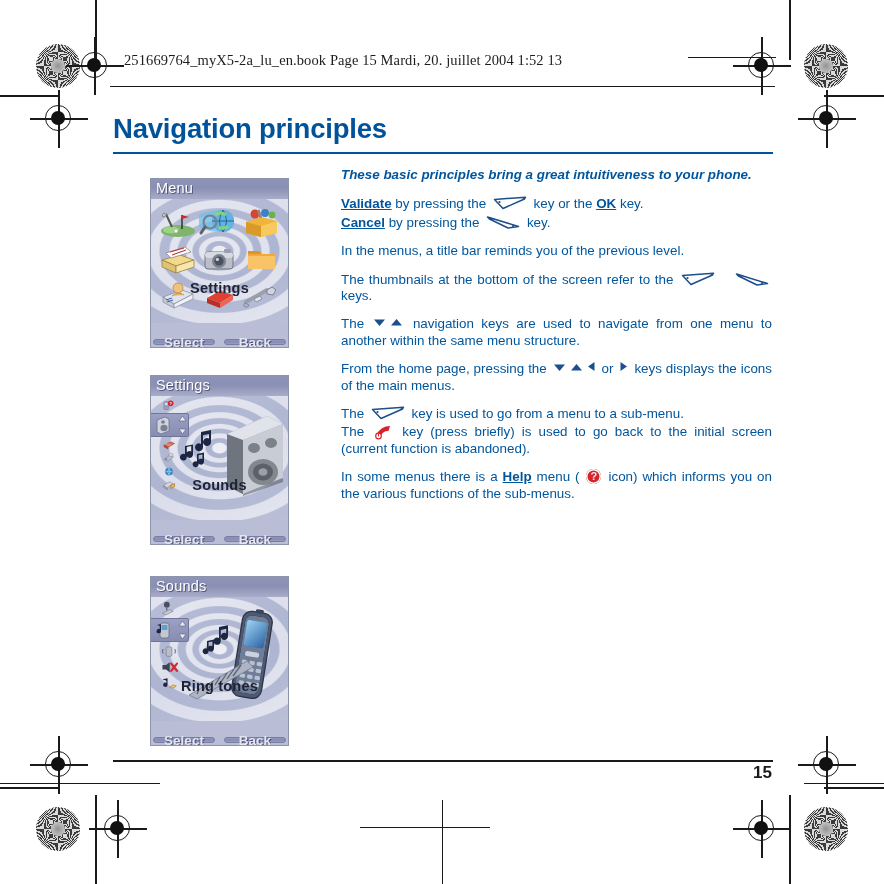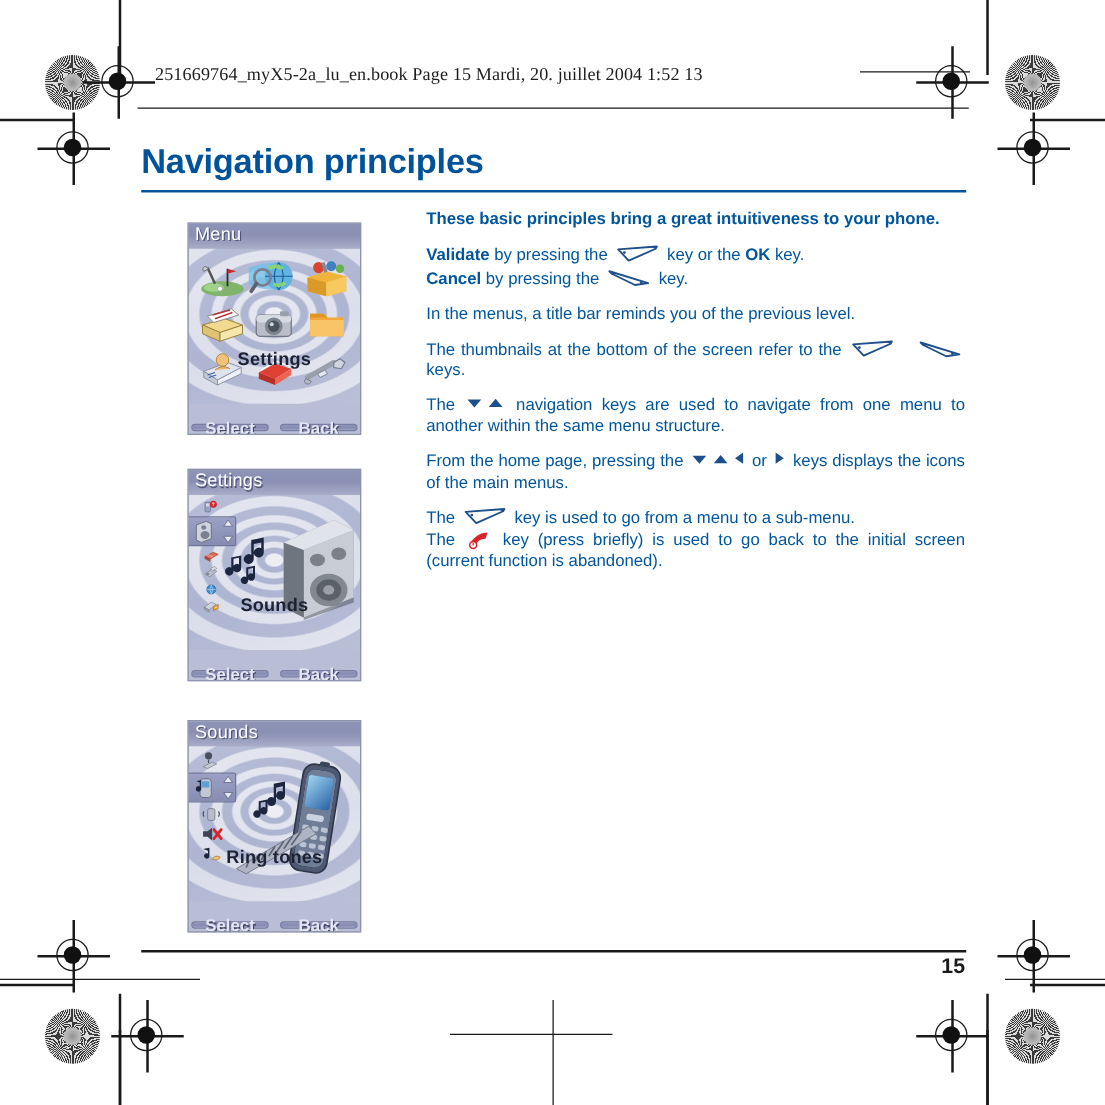--- a/index.html
+++ b/index.html
@@ -66,24 +66,24 @@
   
   .body-col {
     position:absolute; left:341px; top:167px; width:431px;
     color:#00559c;
   }
   .body-col p {
     margin:0 0 12px 0;
     font-size:13.4px; line-height:16.4px;
     text-align:justify;
   }
-  .lede { font-weight:600; margin-bottom:13px !important; }
+  .lede { font-style:italic; font-weight:600; margin-bottom:13px !important; }
   .tight { margin-bottom:2px !important; text-align:left !important; }
   .tight2 { margin-bottom:12px !important; text-align:left !important; }
-  b { font-weight:bold; }
+  b { font-weight:bold;text-decoration:underline; }
 
   
   .kglyph { display:inline-block; vertical-align:-3px; margin:0 3px; }
   .tri { display:inline-block; vertical-align:1px; margin:0 2px; }
 
   .help-ico {
     display:inline-block; width:15px; height:15px; vertical-align:-3px;
     margin:0 2px; border-radius:50%;
     background:#d8232a;
     position:relative;
@@ -587,19 +587,22 @@
 
     <p>
       <span>The </span><svg class="kglyph" width="18" height="16" viewBox="0 0 18 16" style="vertical-align:-4px">
         <path d="M2 11 q5 -9 14 -9 l-1.5 5 q-5 -0.5 -8 5 z" fill="#d8232a"></path>
         <circle cx="4.5" cy="12" r="3.4" fill="#d8232a"></circle>
         <circle cx="4.5" cy="12" r="2.2" fill="#ffffff"></circle>
         <path d="M4.5 10 L4.5 12.4" stroke="#d8232a" stroke-width="1"></path>
       </svg><span> key (press briefly) is used to go back to the initial screen (current function is abandoned).</span>
     </p>
 
+    <p>
+      <span>In some menus there is a </span><b>Help</b><span> menu ( </span><span class="help-ico"></span><span> icon) which informs you on the various functions of the sub-menus.</span>
+    </p>
 
   </div>
 
   <div class="footer-rule"></div>
   <div class="page-num">15</div>
 
 </div>
 
 </body></html>

